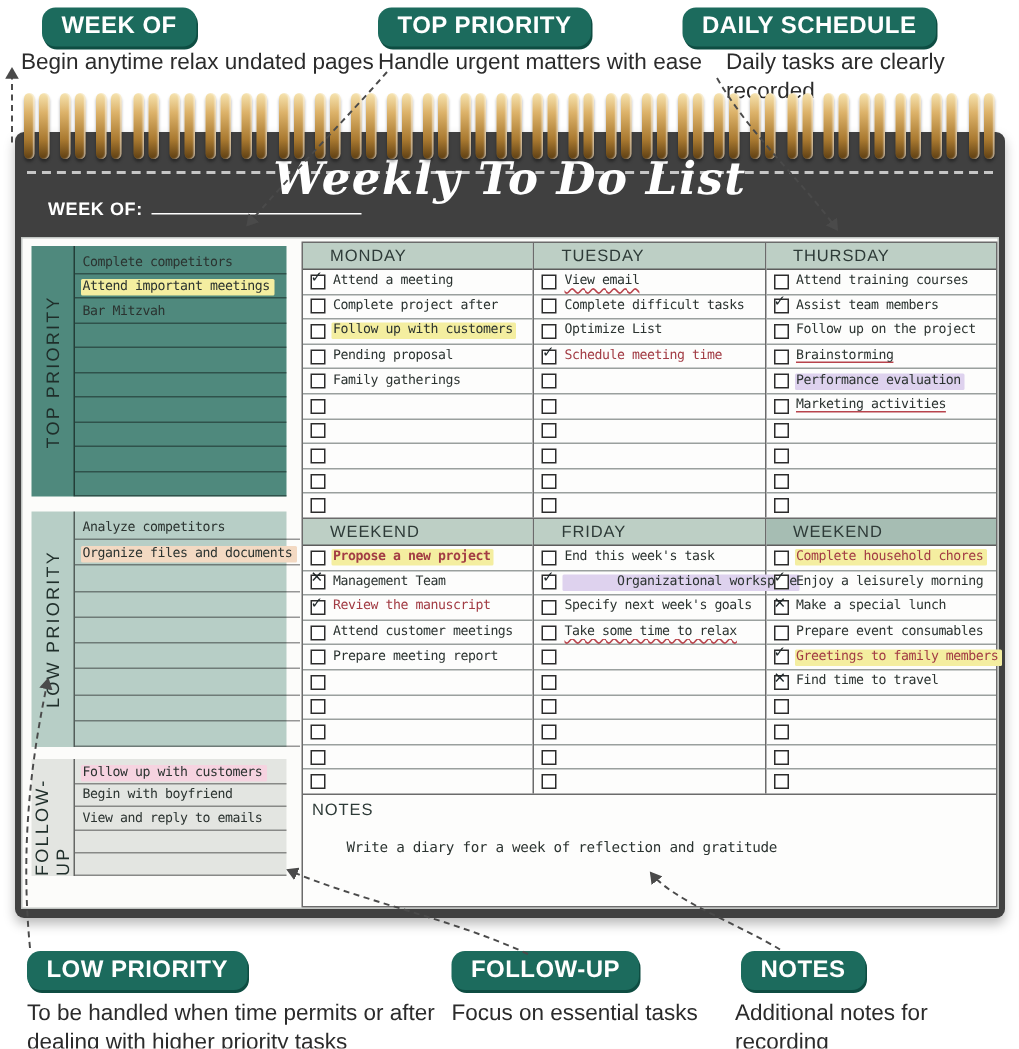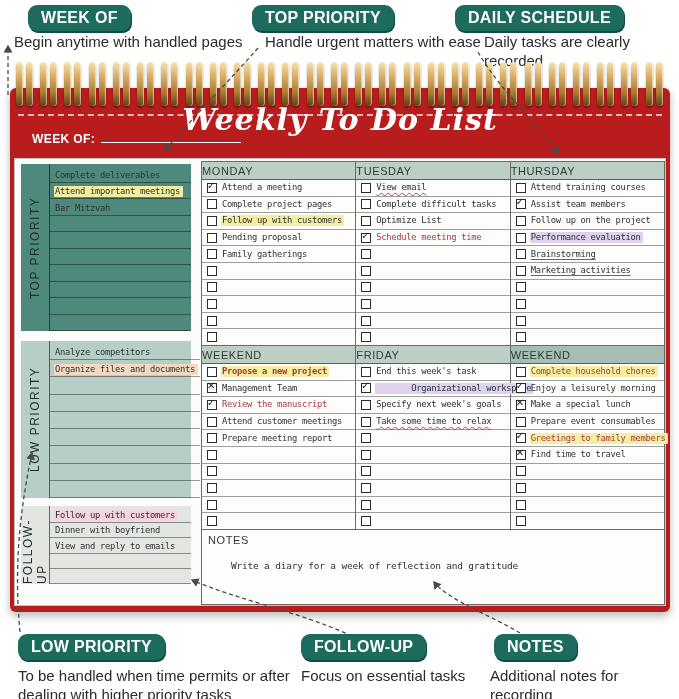--- a/index.html
+++ b/index.html
@@ -4,21 +4,21 @@
 <style>
   html,body{margin:0;padding:0;}
   body{width:679px;height:699px;position:relative;background:#ffffff;overflow:hidden;
        font-family:"Liberation Sans",sans-serif;}
   
   .badge{position:absolute;background:#1c6b5d;color:#fff;font-weight:700;font-size:16px;
          letter-spacing:.3px;padding:4px 13px;border-radius:9px;box-shadow:1px 2px 0 #0e4d42;
          white-space:nowrap;}
   .co-desc{position:absolute;color:#2b2b2b;font-size:15px;line-height:19px;}
   
-  .board{position:absolute;left:10px;top:88px;width:660px;height:524px;background:#b91c1c;
+  .board{position:absolute;left:10px;top:88px;width:660px;height:524px;background:#404040;
          border-radius:6px;box-shadow:0 4px 8px rgba(0,0,0,.28);}
   .board-dash{position:absolute;left:8px;right:8px;top:26px;border-top:2px dashed rgba(255,255,255,.7);}
   .weekof{position:absolute;left:22px;top:44px;color:#fff;font-weight:700;font-size:12px;letter-spacing:.4px;}
   .weekof-line{display:inline-block;width:140px;border-bottom:1.6px solid #fff;margin-left:6px;vertical-align:baseline;}
   .pad-title{position:absolute;left:0;right:0;top:14px;text-align:center;color:#fff;
              font-family:"DejaVu Serif",serif;font-style:italic;font-weight:700;font-size:30px;letter-spacing:1px;}
   
   #spiral{position:absolute;left:16px;right:16px;top:62px;height:44px;display:flex;
           justify-content:space-between;z-index:5;}
   .coil{display:flex;gap:3px;}
@@ -40,21 +40,21 @@
   .panel-gray{top:347px;height:78px;background:#e3e5e1;}
   .hand{font-family:"DejaVu Sans Mono",monospace;font-size:8.8px;letter-spacing:-.3px;
         color:#2b3330;white-space:nowrap;padding:0 3px 1px 1px;border-radius:1px;}
   
   .grid{position:absolute;left:186px;top:2px;width:462px;border:1px solid #6b6b6b;background:#fdfdfc;}
   .days{display:flex;height:183px;}
   #days2{border-top:1px solid #6b6b6b;}
   .day{flex:1;display:flex;flex-direction:column;border-right:1px solid #6b6b6b;min-width:0;}
   .day:last-child{border-right:none;}
   .day-header{height:17px;background:#bdcfc5;color:#2e3b38;font-size:11px;letter-spacing:.6px;
-              display:flex;align-items:center;padding-left:0;border-bottom:1px solid #5d5d5d;}
+              display:flex;align-items:center;padding-left:18px;border-bottom:1px solid #5d5d5d;}
   .trow{flex:1;border-bottom:1px solid #9aa09e;display:flex;align-items:center;min-width:0;}
   .trow:last-child{border-bottom:none;}
   .cb{position:relative;flex:0 0 auto;width:8px;height:8px;border:1px solid #2c2c2c;background:#fff;
       margin:0 4px 0 5px;}
   .cb i{position:absolute;left:-1px;top:-4px;font-style:normal;font-size:10px;color:#20282a;
         font-family:"DejaVu Sans",sans-serif;}
   .ttext{padding:0 2px 1px 1px;}
   .u-wavy{text-decoration:underline wavy #b8444c 1px;text-underline-offset:2px;}
   .u-solid{text-decoration:underline solid #b8444c 1px;text-underline-offset:2px;padding-right:10px;}
   
@@ -62,23 +62,23 @@
   .notes-label{position:absolute;left:6px;top:4px;font-size:11px;letter-spacing:.6px;color:#2e3b38;}
   .notes-text{position:absolute;left:28px;top:30px;font-family:"DejaVu Sans Mono",monospace;
               font-size:9.5px;letter-spacing:-.2px;color:#2b3330;}
   
   #arrows{position:absolute;left:0;top:0;z-index:8;pointer-events:none;}
 </style>
 </head>
 <body>
 
 <div class="badge" style="left:28px;top:5px;">WEEK OF</div>
-<div class="co-desc" style="left:14px;top:32px;">Begin anytime with handled pages</div>
+<div class="co-desc" style="left:14px;top:32px;">Begin anytime relax undated pages</div>
 <div class="badge" style="left:252px;top:5px;">TOP PRIORITY</div>
-<div class="co-desc" style="left:252px;top:32px;margin-left:13px;">Handle urgent matters with ease</div>
+<div class="co-desc" style="left:252px;top:32px;">Handle urgent matters with ease</div>
 <div class="badge" style="left:455px;top:5px;">DAILY SCHEDULE</div>
 <div class="co-desc" style="left:484px;top:32px;">Daily tasks are clearly recorded</div>
 
 <div id="spiral">
     <div class="coil">
       <i></i>
       <i></i>
     </div>
     <div class="coil">
       <i></i>
@@ -190,21 +190,21 @@
   <div class="board-dash"></div>
   <div class="pad-title">Weekly To Do List</div>
   <div class="weekof"><span>WEEK OF:</span><span class="weekof-line"></span></div>
 
   <div class="page">
 
     <div class="panel panel-teal">
       <div class="panel-label">TOP PRIORITY</div>
       <div class="panel-lines">
           <div class="srow">
-            <span class="hand">Complete deliverables</span>
+            <span class="hand">Complete competitors</span>
           </div>
           <div class="srow">
             <span class="hand" style="background: rgb(244, 238, 160);">Attend important meetings</span>
           </div>
           <div class="srow">
             <span class="hand">Bar Mitzvah</span>
           </div>
           <div class="srow"></div>
           <div class="srow"></div>
           <div class="srow"></div>
@@ -232,21 +232,21 @@
           <div class="srow"></div>
         </div>
     </div>
     <div class="panel panel-gray">
       <div class="panel-label">FOLLOW-UP</div>
       <div class="panel-lines">
           <div class="srow">
             <span class="hand" style="background: rgb(246, 211, 224);">Follow up with customers</span>
           </div>
           <div class="srow">
-            <span class="hand">Dinner with boyfriend</span>
+            <span class="hand">Begin with boyfriend</span>
           </div>
           <div class="srow">
             <span class="hand">View and reply to emails</span>
           </div>
           <div class="srow"></div>
           <div class="srow"></div>
         </div>
     </div>
 
     <div class="grid">
@@ -254,21 +254,21 @@
           <div class="day">
             <div class="day-header">MONDAY</div>
             <div class="trow">
               <span class="cb">
                 <i>✓</i>
               </span>
               <span class="hand ttext">Attend a meeting</span>
             </div>
             <div class="trow">
               <span class="cb"></span>
-              <span class="hand ttext">Complete project pages</span>
+              <span class="hand ttext">Complete project after</span>
             </div>
             <div class="trow">
               <span class="cb"></span>
               <span class="hand ttext" style="background: rgb(244, 238, 160);">Follow up with customers</span>
             </div>
             <div class="trow">
               <span class="cb"></span>
               <span class="hand ttext">Pending proposal</span>
             </div>
             <div class="trow">
@@ -341,25 +341,25 @@
                 <i>✓</i>
               </span>
               <span class="hand ttext">Assist team members</span>
             </div>
             <div class="trow">
               <span class="cb"></span>
               <span class="hand ttext">Follow up on the project</span>
             </div>
             <div class="trow">
               <span class="cb"></span>
+              <span class="hand ttext u-solid">Brainstorming</span>
+            </div>
+            <div class="trow">
+              <span class="cb"></span>
               <span class="hand ttext" style="background: rgb(222, 210, 238);">Performance evaluation</span>
-            </div>
-            <div class="trow">
-              <span class="cb"></span>
-              <span class="hand ttext u-solid">Brainstorming</span>
             </div>
             <div class="trow">
               <span class="cb"></span>
               <span class="hand ttext u-solid">Marketing activities</span>
             </div>
             <div class="trow">
               <span class="cb"></span>
             </div>
             <div class="trow">
               <span class="cb"></span>

